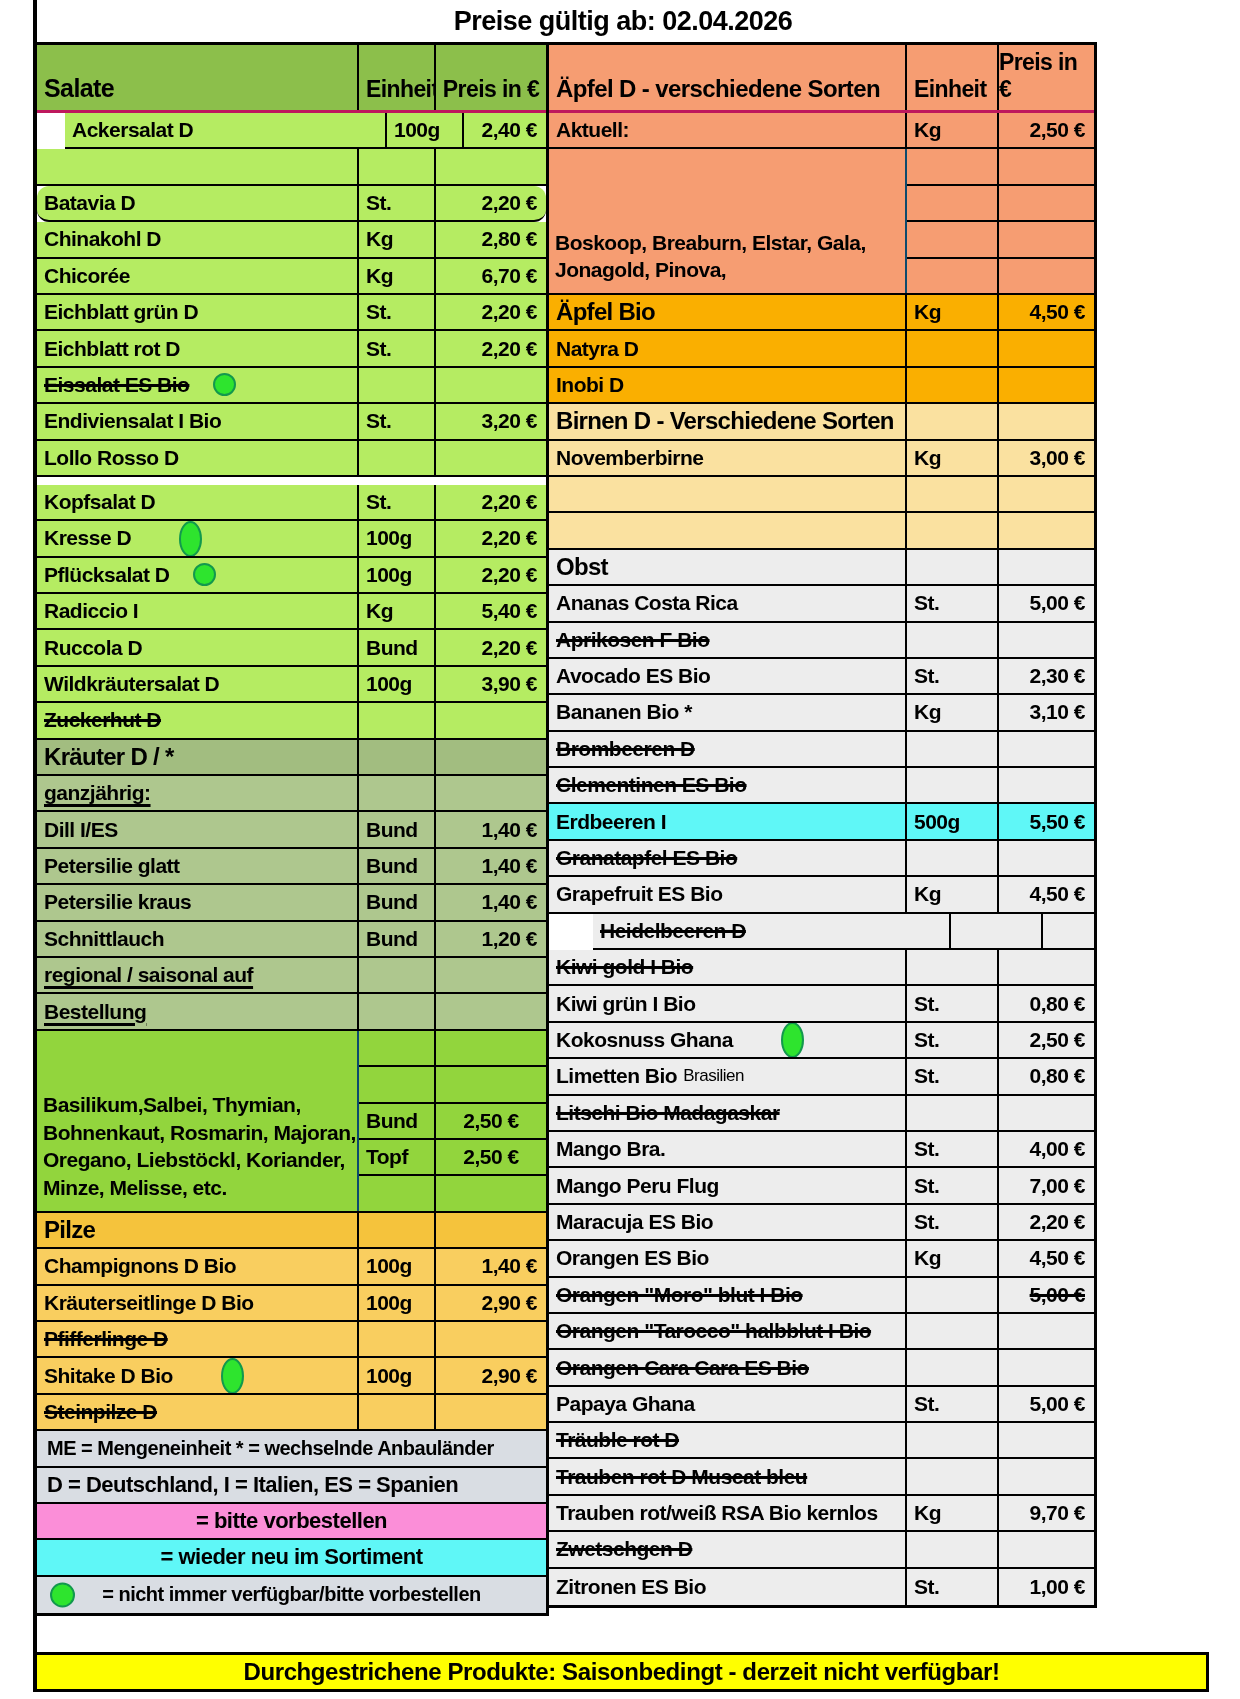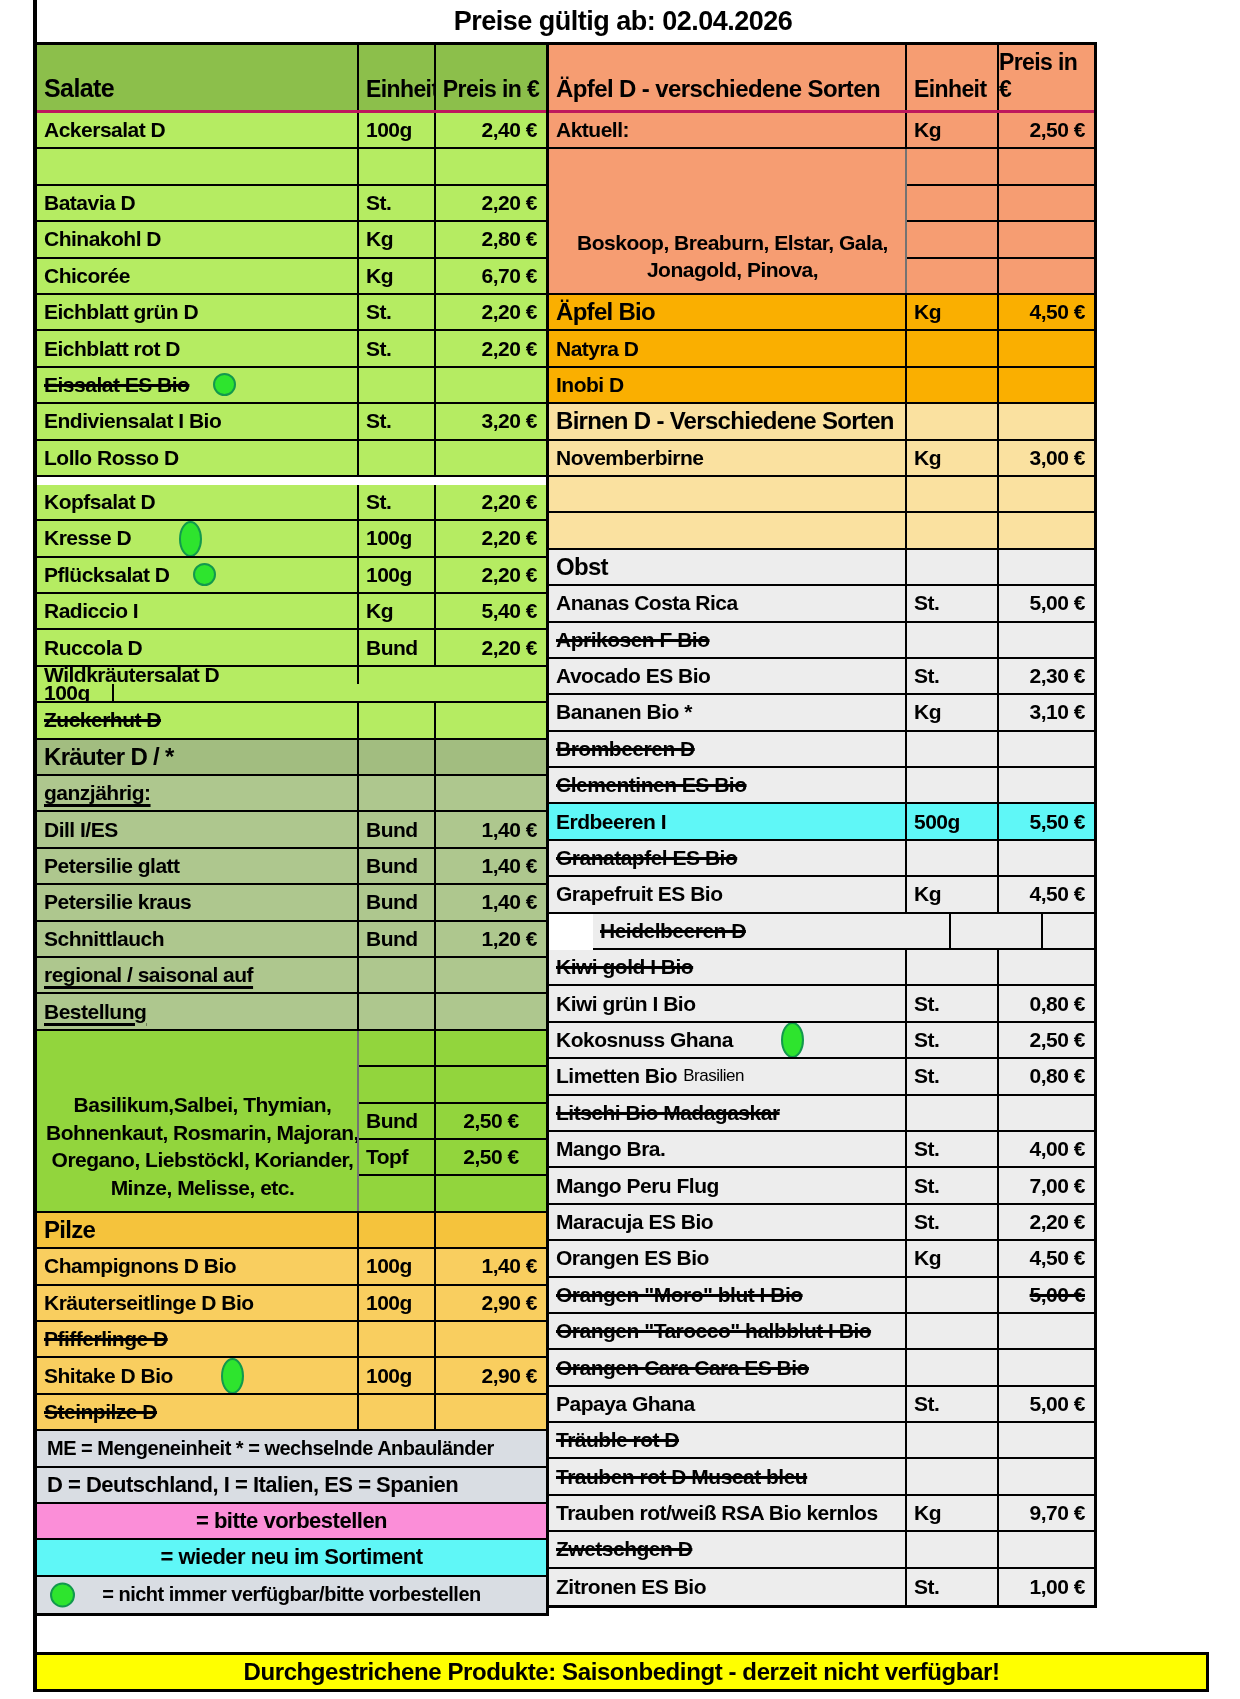--- a/index.html
+++ b/index.html
@@ -35,23 +35,23 @@
   .strike{ text-decoration:line-through; text-decoration-thickness:2.5px; }
   .und{ text-decoration:underline; text-decoration-thickness:2.5px; text-underline-offset:4px; }
   .small{ font-size:17px; margin-left:6px; font-weight:400; }
 
   .dot{ width:23px; height:23px; border-radius:50%; flex:none;
         background:var(--dot-fill); border:2px solid var(--dot-ring);
         display:inline-block; margin-left:24px; }
   .dot.gap{ margin-left:48px; }
 
   .block{ display:flex; border-bottom:2px solid #000; }
-  .bn{ width:322px; border-right:2px solid #737373; display:flex; flex-direction:column;
-       justify-content:flex-end; padding:0 4px 9px 15px; font-size:21px; font-weight:700;
-       letter-spacing:-0.5px; line-height:1.32; white-space:nowrap; overflow:hidden;align-items:center; }
+  .bn{ width:322px; border-right:2px solid #0c4a6e; display:flex; flex-direction:column;
+       justify-content:flex-end; padding:0 4px 9px 6px; font-size:21px; font-weight:700;
+       letter-spacing:-0.5px; line-height:1.32; white-space:nowrap; overflow:hidden; }
   .right .bn{ width:358px; }
   .bsub{ flex:1; display:flex; flex-direction:column; }
   .bsr{ flex:1; display:flex; border-bottom:2px solid #000;
         font-size:21px; font-weight:700; letter-spacing:-0.5px; }
   .bsr:last-child{ border-bottom:none; }
   .bsr .cp{ justify-content:center; padding-right:0; }
 
   .lg{ flex:1; display:flex; align-items:center; padding:0 10px; font-size:20px;
        position:relative; white-space:nowrap; overflow:hidden; }
   .lg.center{ justify-content:center; }
@@ -74,37 +74,37 @@
 
     <div class="tables">
 
       <div class="tbl left">
         <div class="hdr" id="lhdr" style="background: rgb(140, 191, 75);">
           <div class="cell cn hname">Salate</div>
           <div class="cell cu hsub">Einheit</div>
           <div class="cell cp hsub">Preis in €</div>
         </div>
         <div id="lrows">
-            <div class="row" style="background: rgb(181, 236, 98);">
+            <div class="row" style="background: rgb(181, 236, 98); margin-left: 28px;">
               <div class="cell cn">
                 <span>Ackersalat D</span>
               </div>
               <div class="cell cu">
                 <span>100g</span>
               </div>
               <div class="cell cp">
                 <span>2,40 €</span>
               </div>
             </div>
             <div class="row" style="background: rgb(181, 236, 98);">
               <div class="cell cn"></div>
               <div class="cell cu"></div>
               <div class="cell cp"></div>
             </div>
-            <div class="row" style="background: rgb(181, 236, 98);">
+            <div class="row" style="background: rgb(181, 236, 98); border-radius: 12px;">
               <div class="cell cn">
                 <span>Batavia D</span>
               </div>
               <div class="cell cu">
                 <span>St.</span>
               </div>
               <div class="cell cp">
                 <span>2,20 €</span>
               </div>
             </div>
@@ -228,21 +228,21 @@
               <div class="cell cn">
                 <span>Ruccola D</span>
               </div>
               <div class="cell cu">
                 <span>Bund</span>
               </div>
               <div class="cell cp">
                 <span>2,20 €</span>
               </div>
             </div>
-            <div class="row" style="background: rgb(181, 236, 98); flex-direction: column;">
+            <div class="row" style="background: rgb(181, 236, 98);">
               <div class="cell cn">
                 <span>Wildkräutersalat D</span>
               </div>
               <div class="cell cu">
                 <span>100g</span>
               </div>
               <div class="cell cp">
                 <span>3,90 €</span>
               </div>
             </div>

